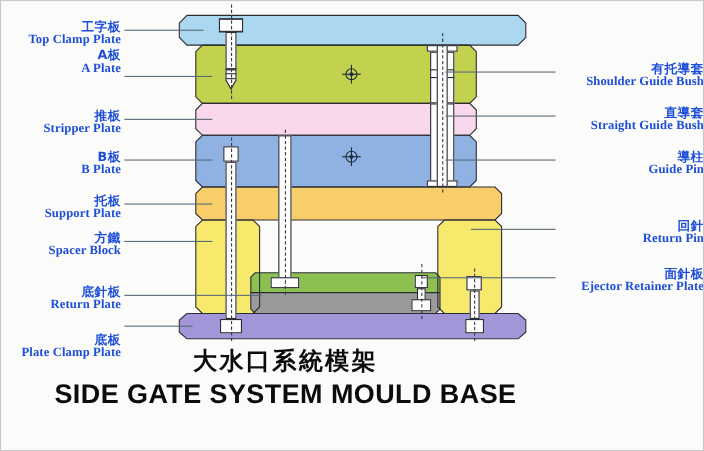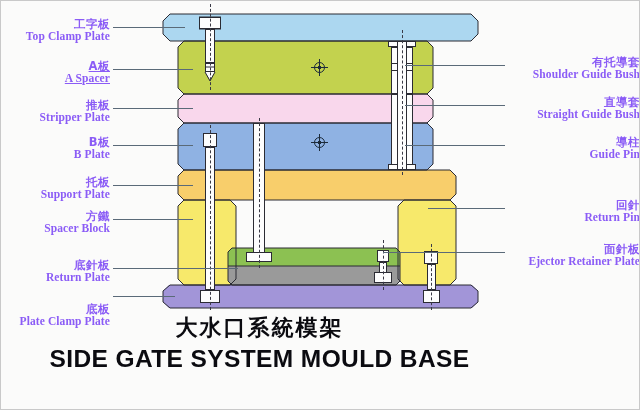--- a/index.html
+++ b/index.html
@@ -7,21 +7,21 @@
     width:640px;height:410px;overflow:hidden;
     background:#ffffff;
     font-family:"Liberation Serif", serif;
     position:relative;
   }
   #root{position:absolute;inset:0;background:#fbfbfa;}
   
   #frame{position:absolute;left:0;top:0;width:640px;height:410px;
          box-sizing:border-box;border:1px solid #c9c9c9;pointer-events:none;}
 
-  .lbl{position:absolute;color:#8b5cf6;line-height:1.04;}
+  .lbl{position:absolute;color:#1d4ed8;line-height:1.04;}
   .lbl .cn{font-size:11.5px;font-weight:700;letter-spacing:.5px;
            font-family:"DejaVu Sans","Liberation Sans",sans-serif;}
   .lbl .en{font-size:11.5px;font-weight:700;letter-spacing:.1px;
            font-family:"Liberation Serif",serif;}
   .lbl.right{text-align:right;}
   .lbl.left{text-align:right;}
 
   .leader{position:absolute;height:0;border-top:1px solid #5a6a78;}
 
   
@@ -182,23 +182,23 @@
   <div class="leader" style="left:405px;top:65px;width:100px;"></div>
   <div class="leader" style="left:405px;top:105px;width:100px;"></div>
   <div class="leader" style="left:405px;top:145px;width:100px;"></div>
   <div class="leader" style="left:428px;top:208px;width:77px;"></div>
   <div class="leader" style="left:383px;top:252px;width:122px;"></div>
 
   <div class="lbl left" style="left:0px;top:19px;width:110px;">
     <div class="cn">工字板</div>
     <div class="en">Top Clamp Plate</div>
   </div>
-  <div class="lbl left" style="left:0px;top:61px;width:110px;text-decoration:underline;">
+  <div class="lbl left" style="left:0px;top:45px;width:110px;">
     <div class="cn">A板</div>
-    <div class="en">A Spacer</div>
+    <div class="en">A Plate</div>
   </div>
   <div class="lbl left" style="left:0px;top:100px;width:110px;">
     <div class="cn">推板</div>
     <div class="en">Stripper Plate</div>
   </div>
   <div class="lbl left" style="left:0px;top:137px;width:110px;">
     <div class="cn">B板</div>
     <div class="en">B Plate</div>
   </div>
   <div class="lbl left" style="left:0px;top:177px;width:110px;">

